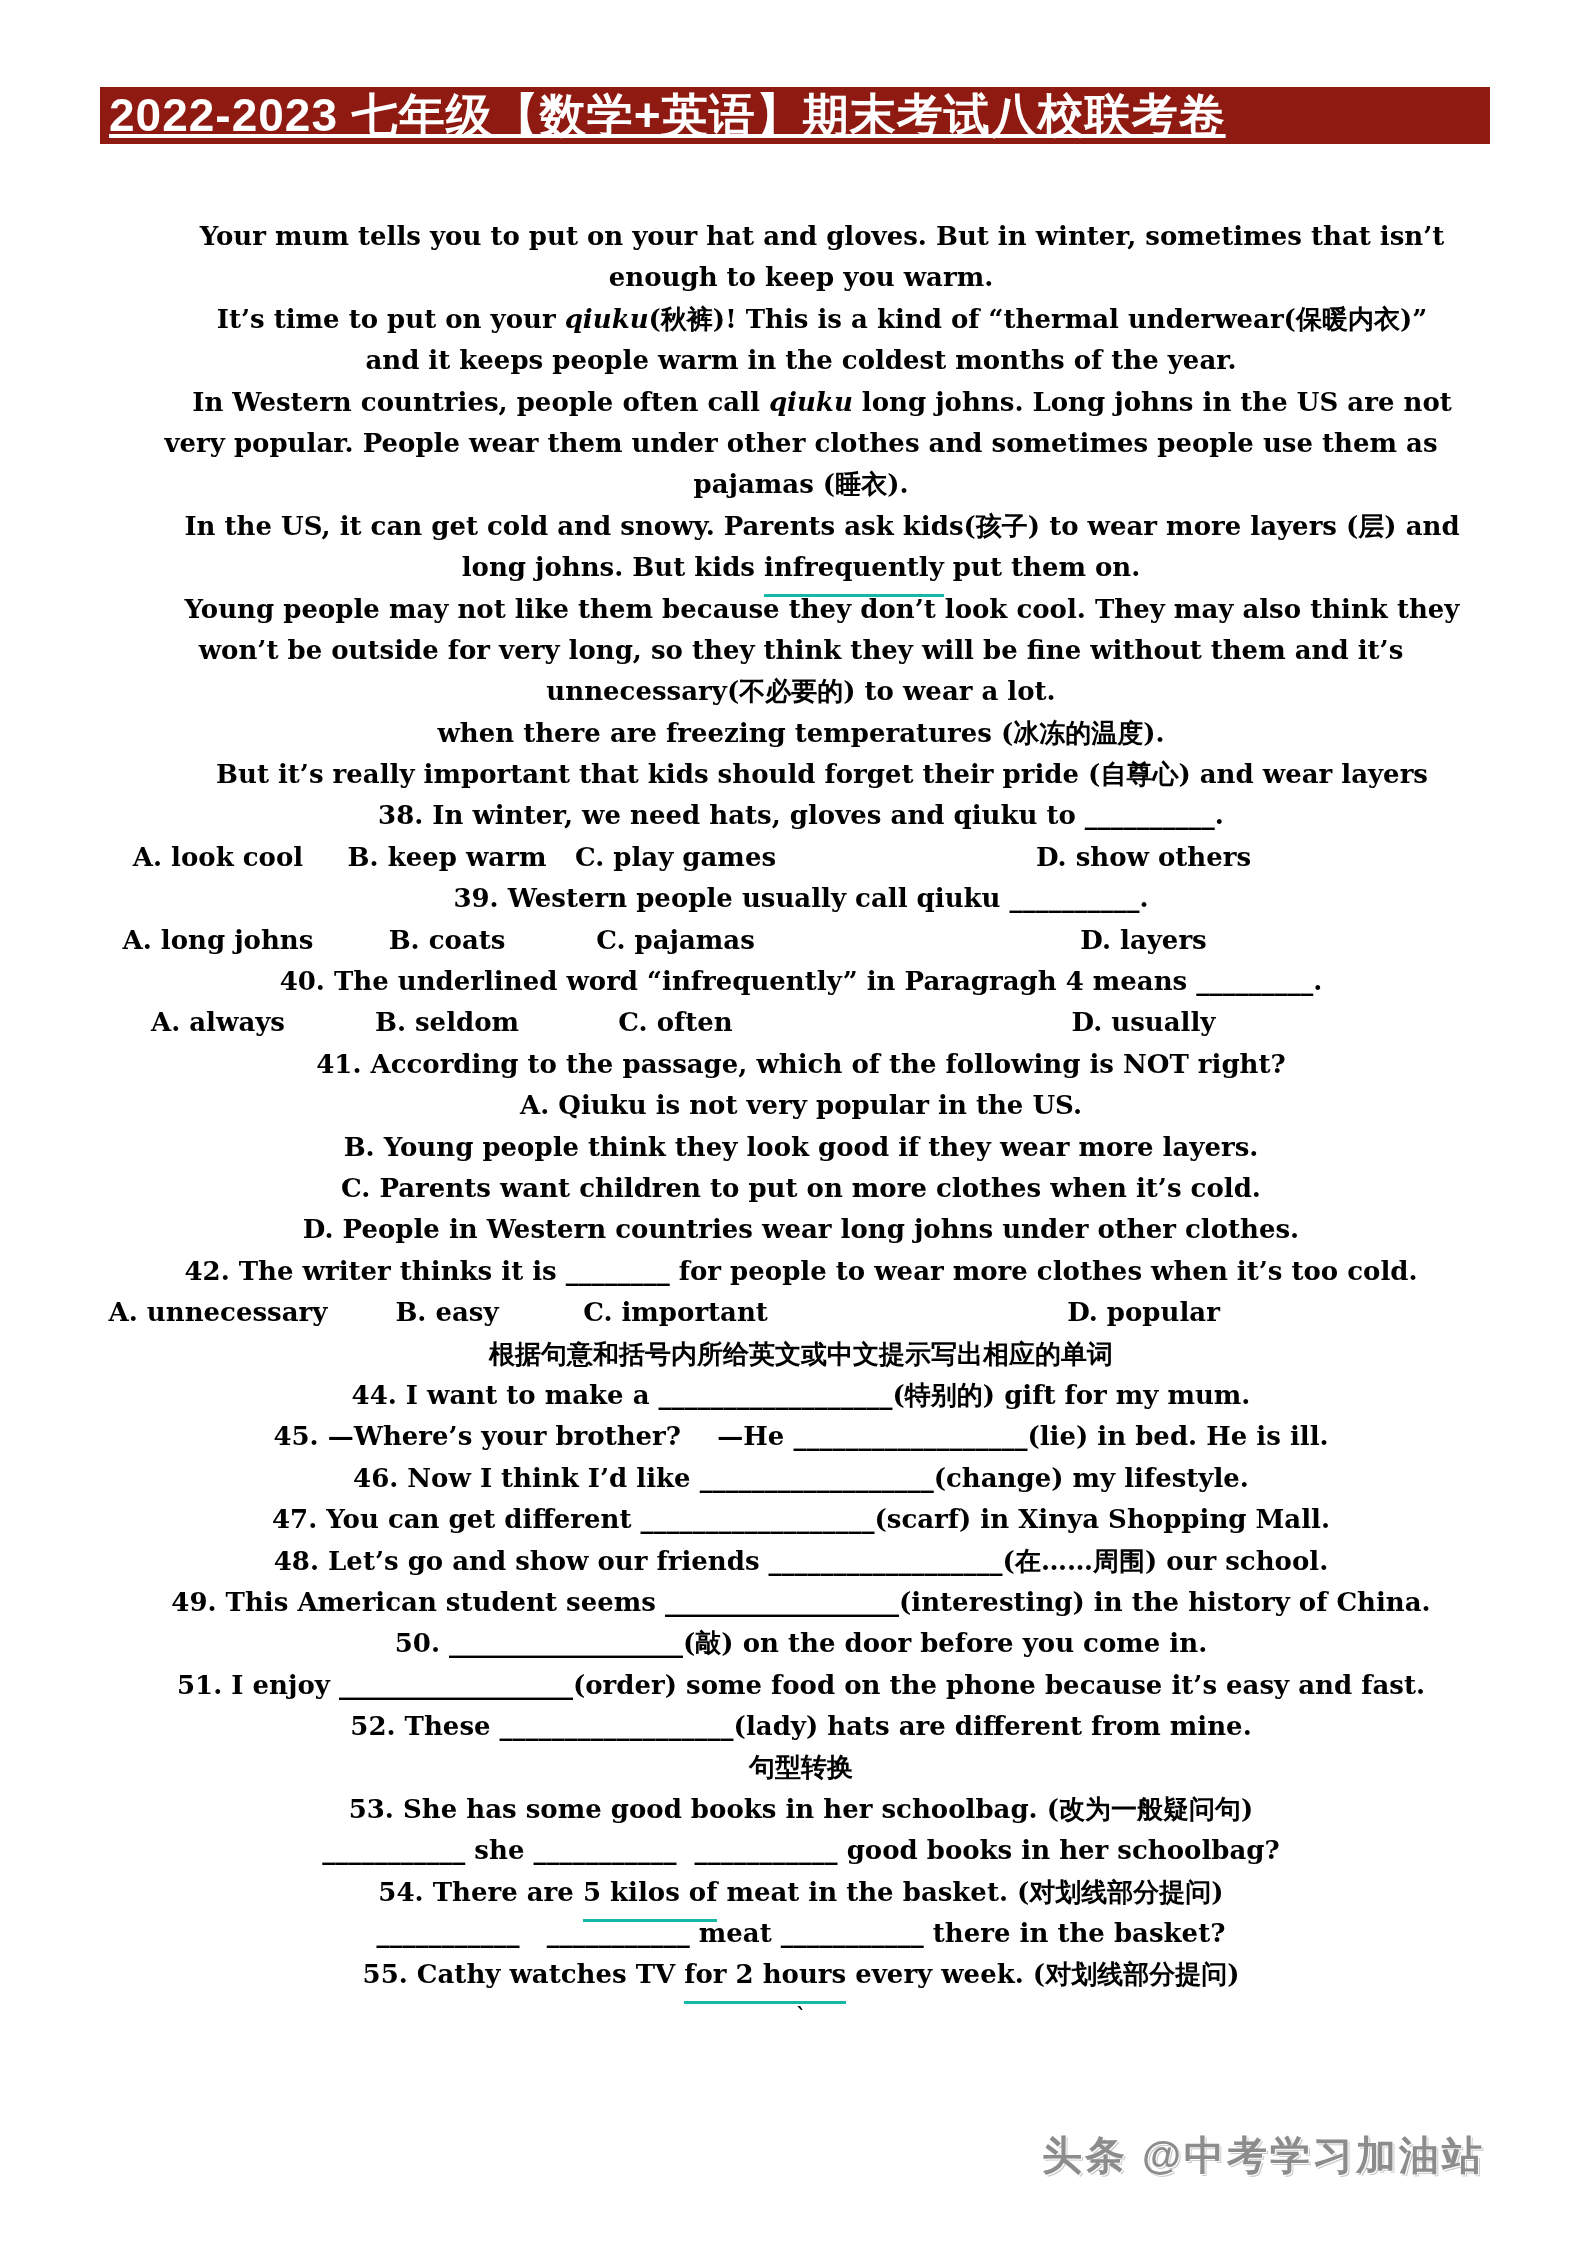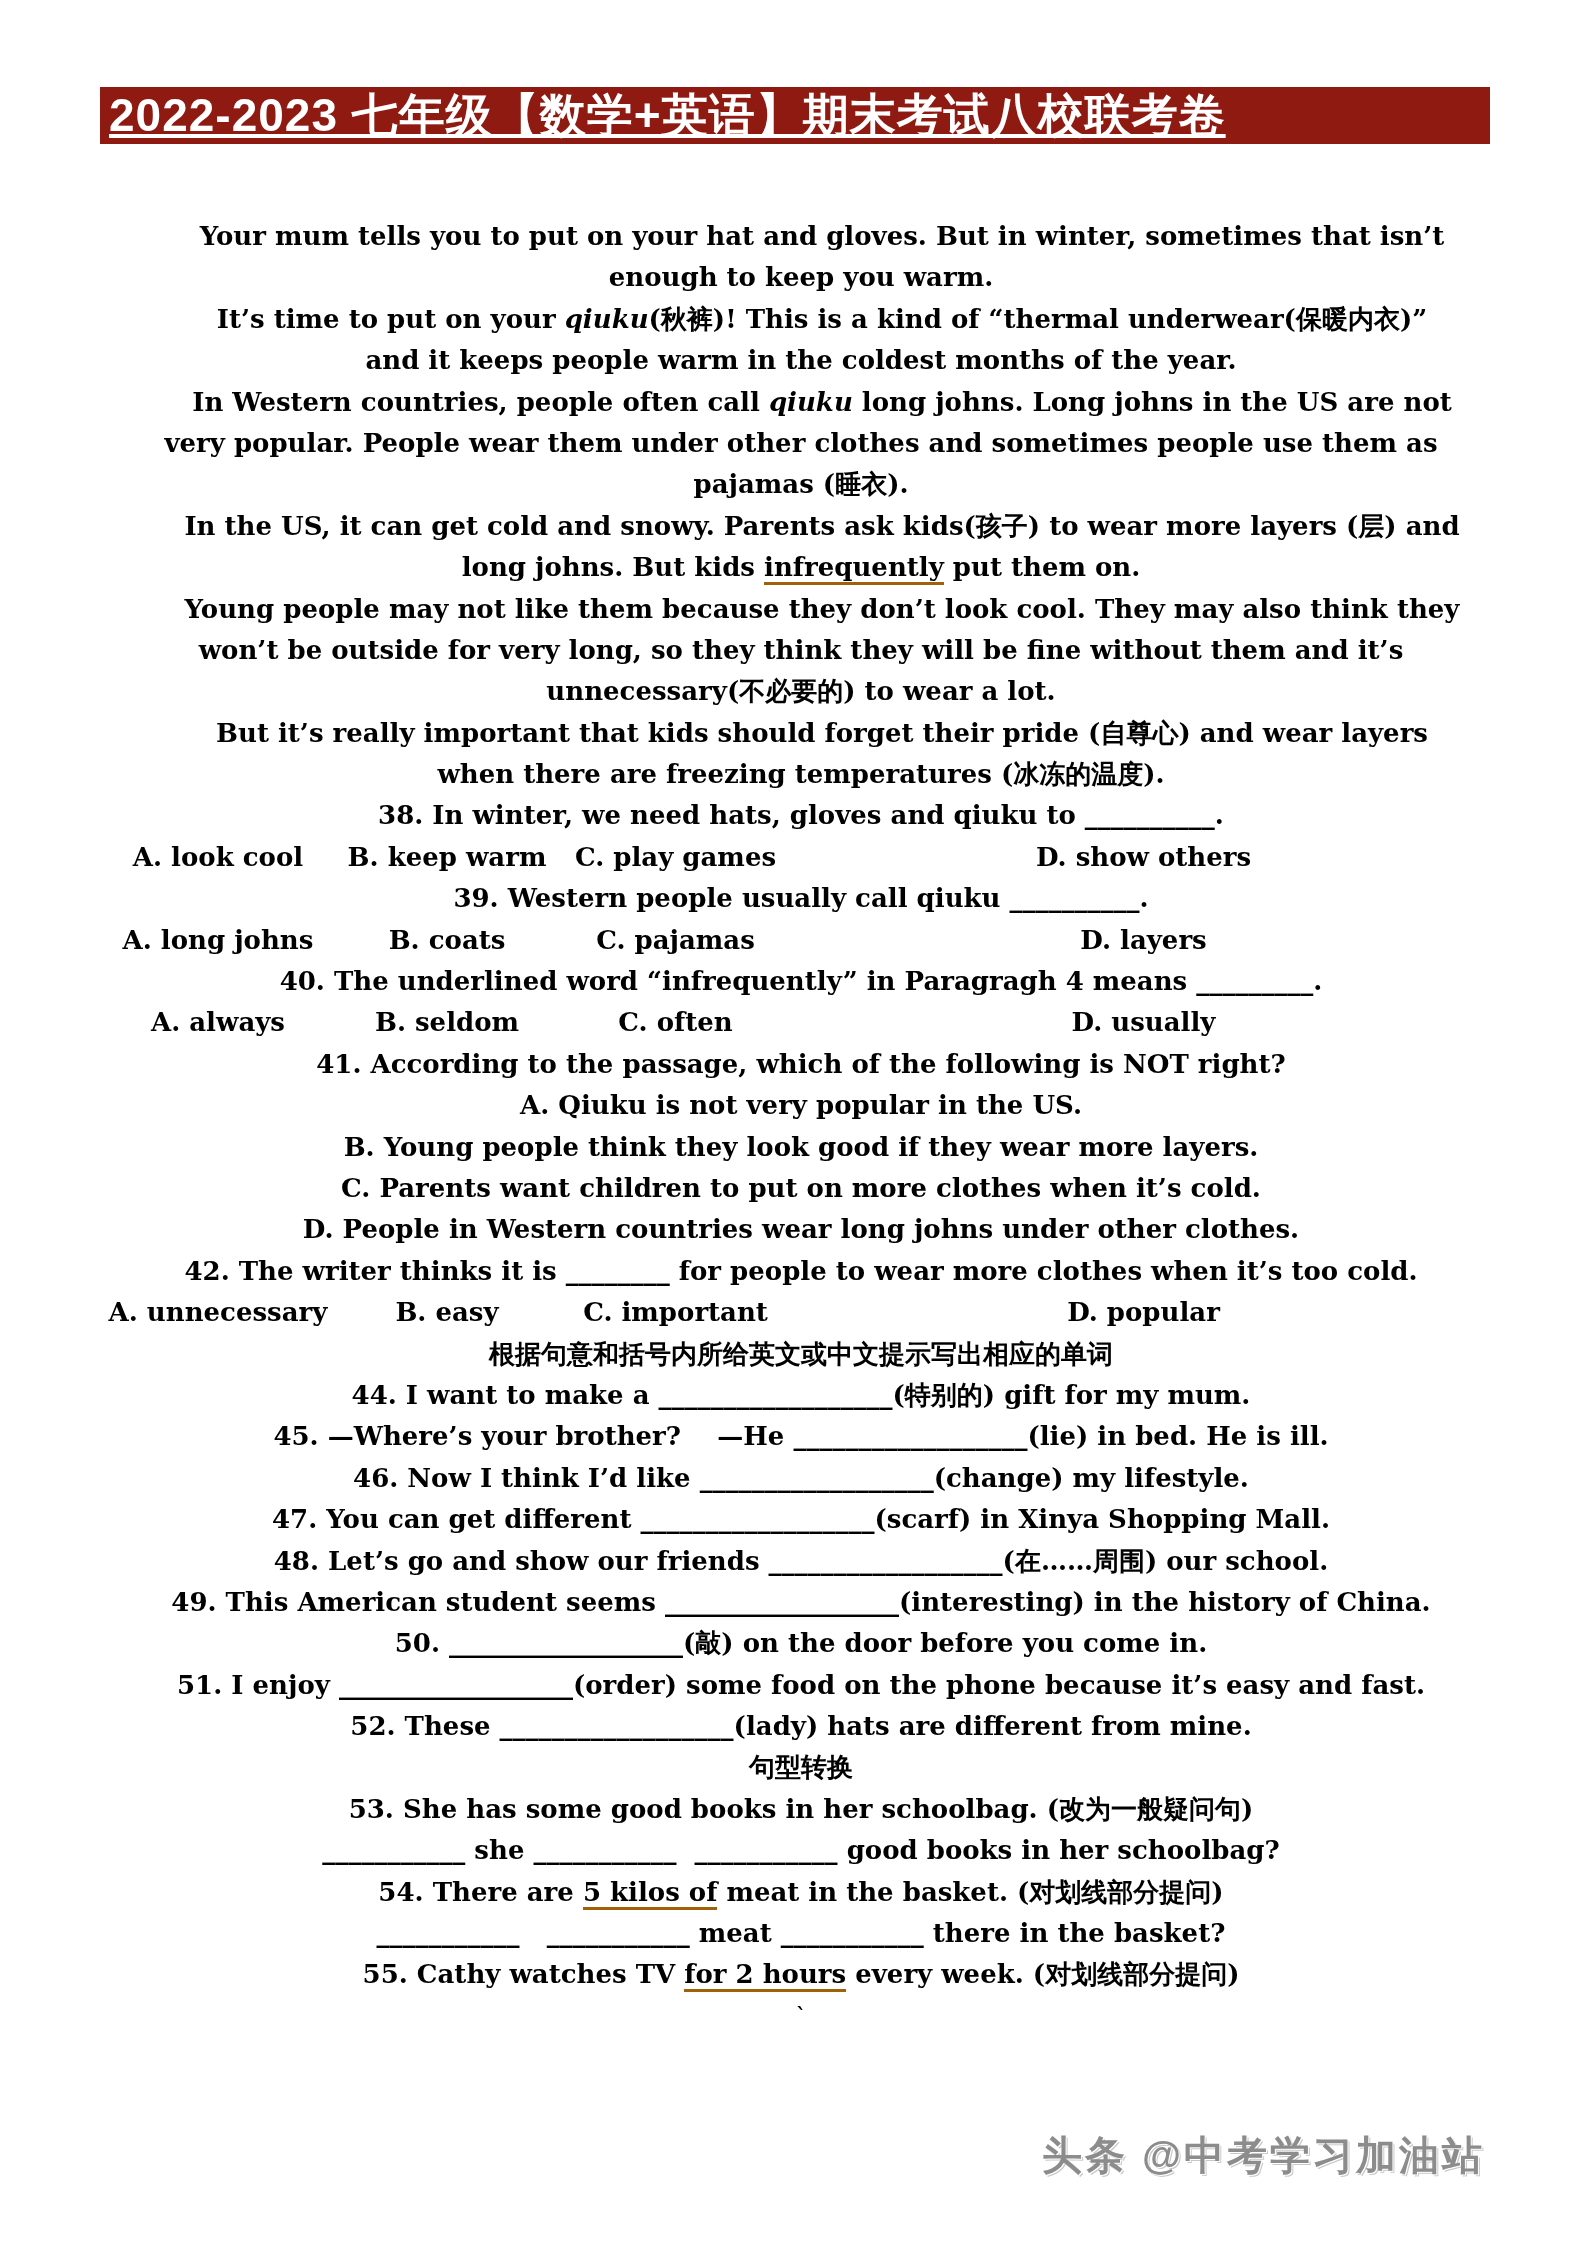--- a/index.html
+++ b/index.html
@@ -15,21 +15,21 @@
     font-size:46px; letter-spacing:1px; white-space:nowrap;text-decoration:underline;
   }
   .content {
     position:absolute; left:104px; top:216px; width:1394px;
     font-size:26px; line-height:41.4px;text-align:center;
   }
   .line { white-space:pre; height:41.4px; overflow:visible; }
   .line.indent { padding-left:42px; }
   .line.options { display:grid; grid-template-columns:228px 230px 227px auto; }
   .line.small { font-size:20px; }
-  .u { border-bottom:3px solid #a16207; padding-bottom:0; }
+  .u { border-bottom:3px solid #14b8a6; padding-bottom:12px; }
   .i { font-style:italic; }
   .watermark {
     position:absolute; right:102px; top:2128px;
     font-family:Liberation Sans, sans-serif; font-weight:bold;
     font-size:40px; color:#8c8c8c; letter-spacing:3px;
     text-shadow:1px 1px 0 #ffffff, 2px 2px 0 #c9c9c9;
     white-space:nowrap;
   }
 </style>
 </head>
@@ -47,22 +47,22 @@
         <div class="line indent"><span>It’s time to put on your </span><span class="i">qiuku</span><span>(秋裤)! This is a kind of “thermal underwear(保暖内衣)”</span></div>
         <div class="line"><span>and it keeps people warm in the coldest months of the year.</span></div>
         <div class="line indent"><span>In Western countries, people often call </span><span class="i">qiuku</span><span> long johns. Long johns in the US are not</span></div>
         <div class="line"><span>very popular. People wear them under other clothes and sometimes people use them as</span></div>
         <div class="line"><span>pajamas (睡衣).</span></div>
         <div class="line indent"><span>In the US, it can get cold and snowy. Parents ask kids(孩子) to wear more layers (层) and</span></div>
         <div class="line"><span>long johns. But kids </span><span class="u">infrequently</span><span> put them on.</span></div>
         <div class="line indent"><span>Young people may not like them because they don’t look cool. They may also think they</span></div>
         <div class="line"><span>won’t be outside for very long, so they think they will be fine without them and it’s</span></div>
         <div class="line"><span>unnecessary(不必要的) to wear a lot.</span></div>
+        <div class="line"><span>when there are freezing temperatures (冰冻的温度).</span></div>
         <div class="line indent"><span>But it’s really important that kids should forget their pride (自尊心) and wear layers</span></div>
-        <div class="line"><span>when there are freezing temperatures (冰冻的温度).</span></div>
       </div>
     <div>
         <div class="line"><span>38. In winter, we need hats, gloves and qiuku to __________.</span></div>
         <div class="line options"><span>A. look cool</span><span>B. keep warm</span><span>C. play games</span><span>D. show others</span></div>
         <div class="line"><span>39. Western people usually call qiuku __________.</span></div>
         <div class="line options"><span>A. long johns</span><span>B. coats</span><span>C. pajamas</span><span>D. layers</span></div>
         <div class="line"><span>40. The underlined word “infrequently” in Paragragh 4 means _________.</span></div>
         <div class="line options"><span>A. always</span><span>B. seldom</span><span>C. often</span><span>D. usually</span></div>
         <div class="line"><span>41. According to the passage, which of the following is NOT right?</span></div>
         <div class="line"><span>A. Qiuku is not very popular in the US.</span></div>

